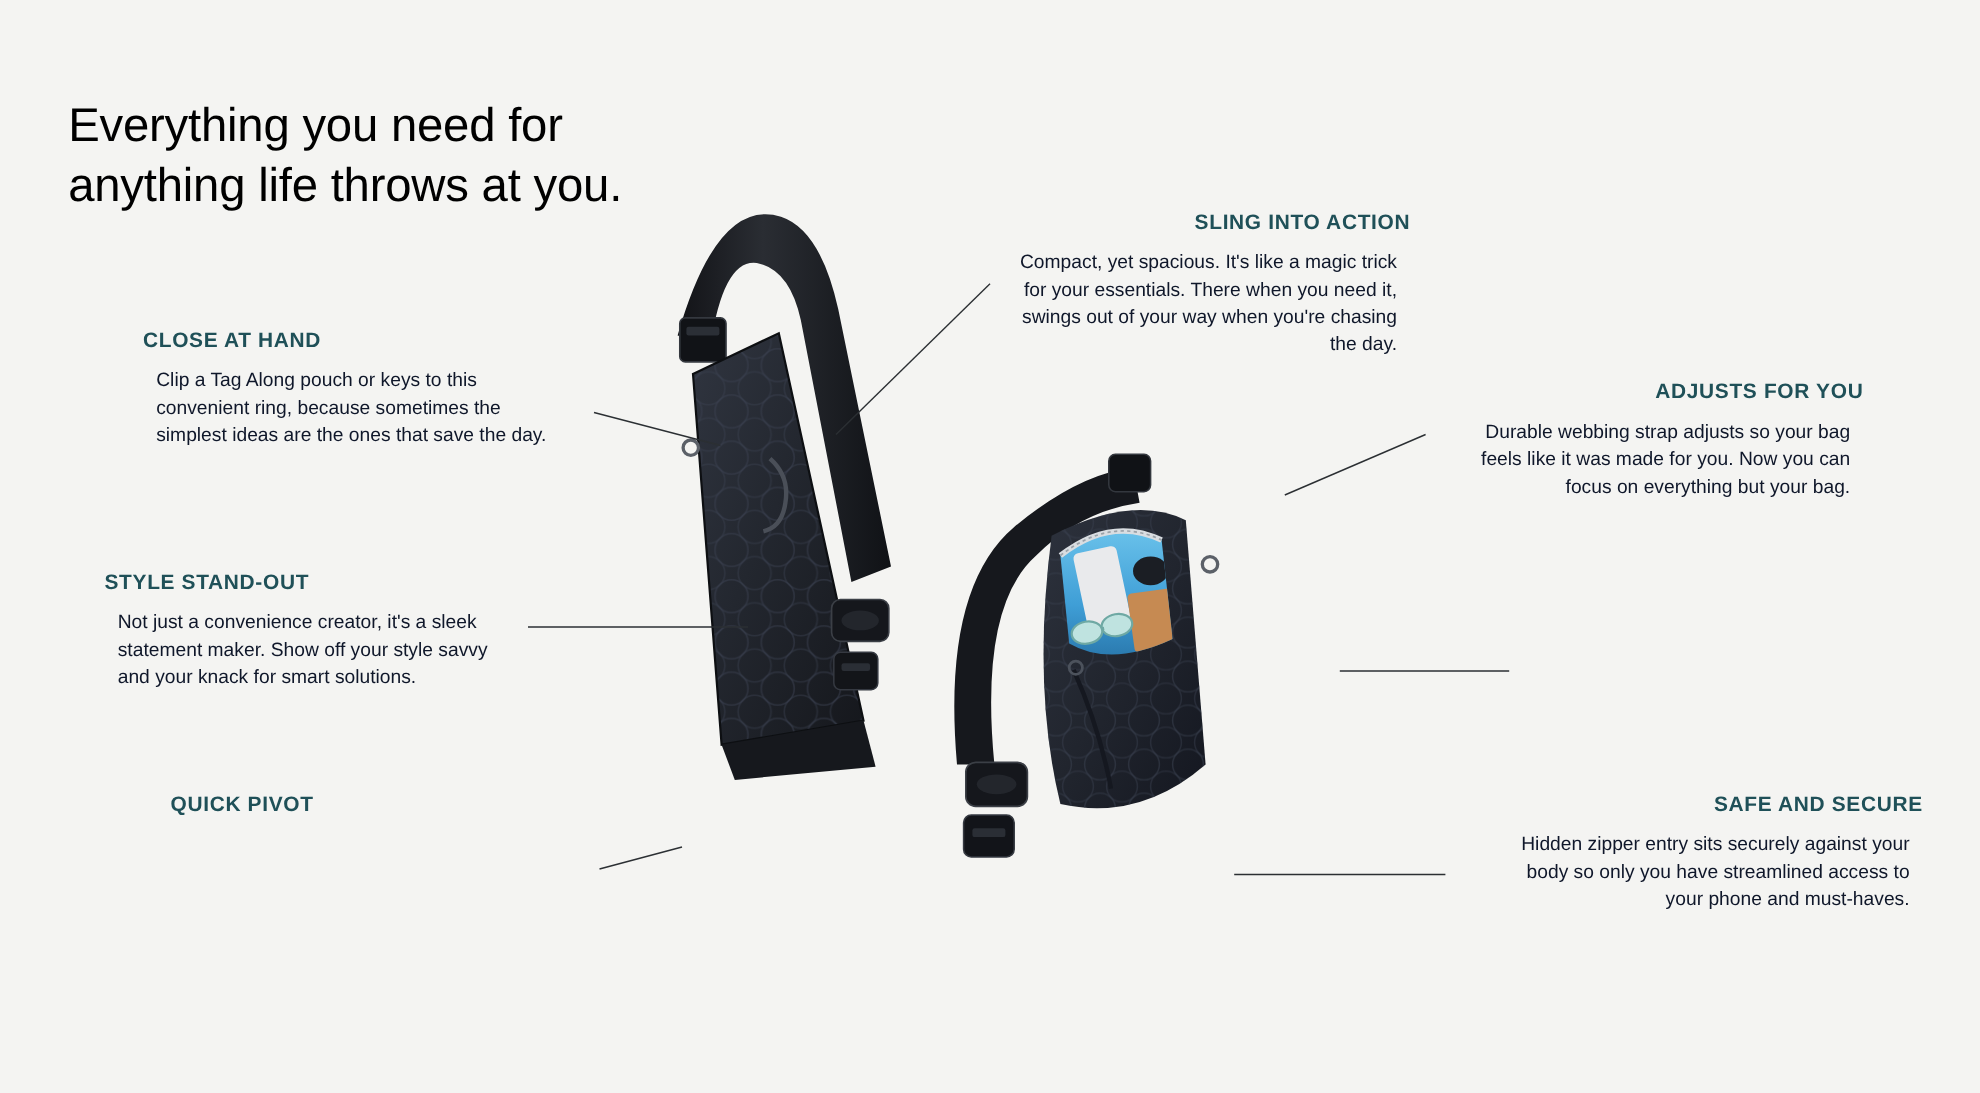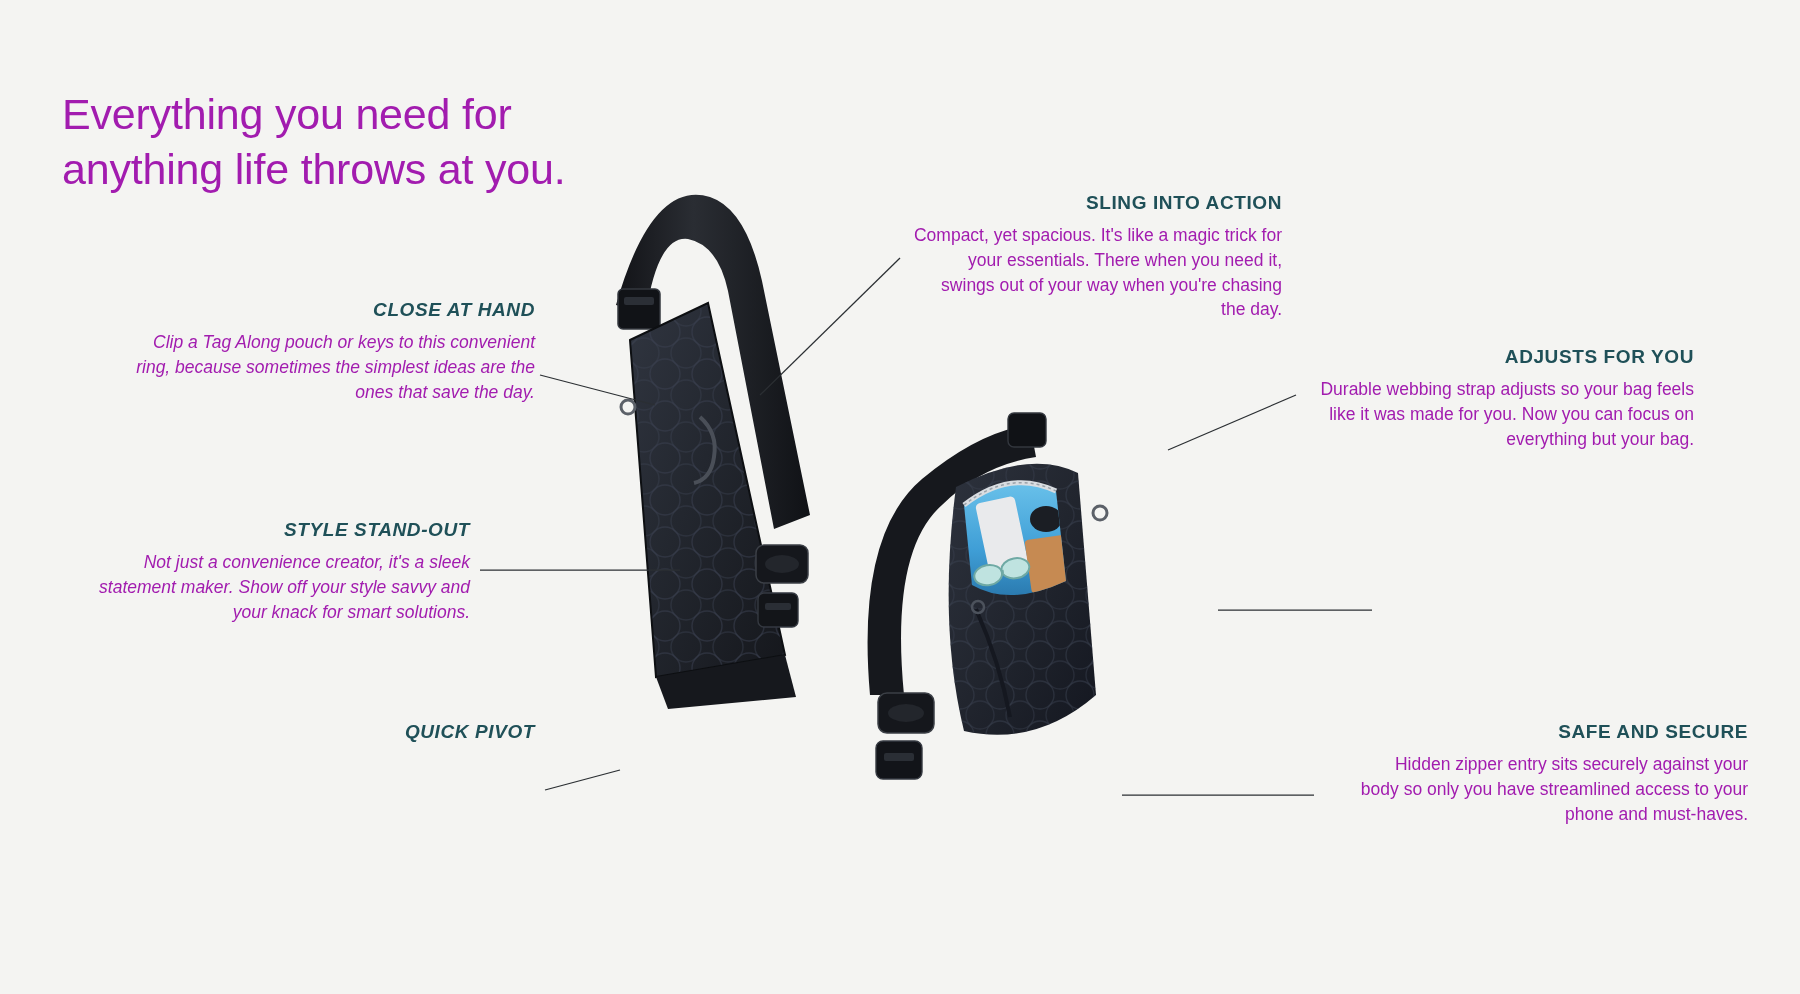--- a/index.html
+++ b/index.html
@@ -20,45 +20,45 @@
     height: 994px;
     background: #f4f4f2;
     overflow: hidden;
   }
 
   
   #headline {
     position: absolute;
     left: 62px;
     top: 58px;
-    color: #a21caf;
+    color: #000000;
     font-size: 43px;
     line-height: 1.29;
     font-weight: 400;
     letter-spacing: -0.2px;
     white-space: pre-line;
   }
 
   
   .callout { position: absolute; }
   .callout .c-title {
     color: #1f5058;
     font-weight: bold;
     font-size: 19px;
     letter-spacing: 0.6px;
     margin: 0 0 9px 0;
     line-height: 1.1;
   }
   .callout .c-body {
-    color: #a21caf;
+    color: #0f172a;
     font-size: 17.5px;
     line-height: 1.42;
-    margin: 0;
-  }
-  .align-right { text-align: right; font-style: italic; }
+    margin: 12px;
+  }
+  .align-right { text-align: left; }
   .align-left  { text-align: right; }
 
   
   #co-sling    { left: 912px;  top: 193px;  width: 370px; }
   #co-close    { left: 130px;  top: 300px;  width: 405px; }
   #co-adjusts  { left: 1304px; top: 347px;  width: 390px; }
   #co-style    { left: 95px;   top: 520px;  width: 375px; }
   #co-tough    { left: 1380px; top: 543px;  width: 385px; }
   #co-quick    { left: 155px;  top: 722px;  width: 380px; }
   #co-safe     { left: 1358px; top: 722px;  width: 390px; }

